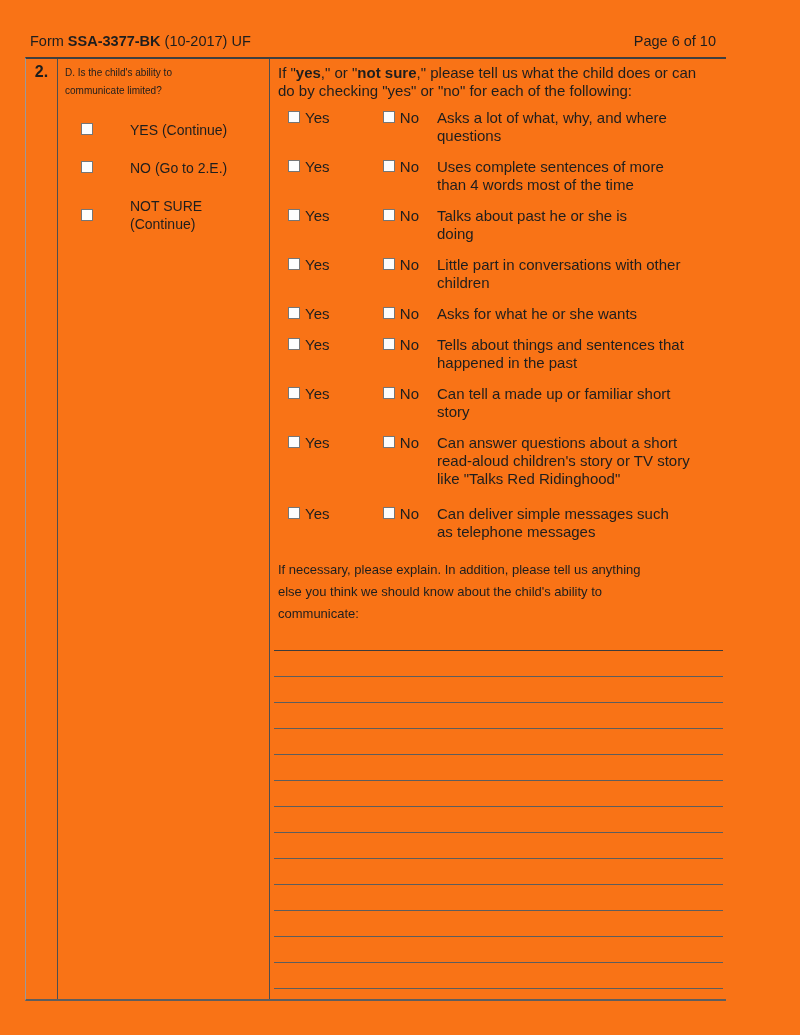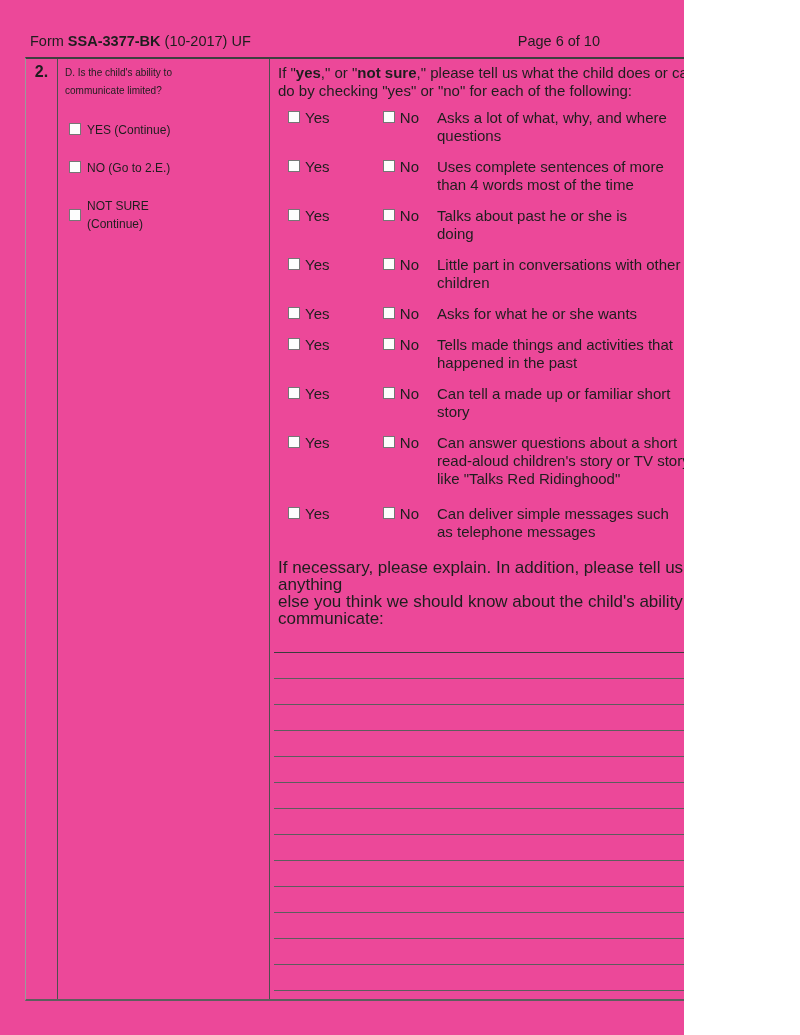--- a/index.html
+++ b/index.html
@@ -4,22 +4,22 @@
 <style>
   * { margin:0; padding:0; box-sizing:border-box; }
   html,body { background:#ffffff; }
   body {
     font-family:"Liberation Sans","DejaVu Sans",sans-serif;
     color:#1e1e1e;
     -webkit-font-smoothing:antialiased;
   }
   .page {
     position:relative;
-    width:684px; height:1035px;
-    background:#ec4899;
+    width:800px; height:1035px;
+    background:#f97316;
     overflow:hidden;
   }
   
   .page-header {
     position:absolute; top:33px; left:30px; right:84px;
     display:flex; justify-content:space-between;
     font-size:14.5px; line-height:17px;
   }
   .form-id b { font-weight:bold; }
   
@@ -46,22 +46,22 @@
     flex:1;
     padding:5px 8px 0 8px;
   }
   .preline { white-space:pre-line; }
   .q-text {
     font-size:10px; line-height:18px;
   }
   
   .option-row {
     display:flex; align-items:flex-start;
-    margin-left:4px; margin-bottom:20px;
-    font-size:12px; line-height:17px;
+    margin-left:16px; margin-bottom:20px;
+    font-size:14px; line-height:17px;gap:31px;
   }
   .option-row.first { margin-top:21px; }
   .option-row.center { align-items:center; }
   .option-row .opt-label { margin-left:6px; line-height:18px; }
   
   .cb {
     width:12px; height:12px; flex:none;
     border:1.5px solid #767676;
     background:#fdfdfd;
     margin-top:2px;
@@ -80,21 +80,21 @@
     padding-left:10px;
     font-size:15px; line-height:18px;
   }
   .check-row.last { margin-top:17px; }
   .cell-yes { display:flex; width:73px; flex:none; }
   .cell-no  { display:flex; width:58px; flex:none;justify-content:flex-end; }
   .cb-label { margin-left:5px; }
   .item-label { flex:1;margin-left:18px; }
   .explain-text {
     margin-top:18px;
-    font-size:17px; line-height:17px;
+    font-size:13px; line-height:22px;
   }
   .write-lines { margin-top:0; margin-left:-4px; }
   .write-line {
     width:449px; height:26px;
     border-bottom:1.5px solid #5d5d5d;
   }
   .write-line:nth-child(1) { border-bottom-color:#3c3c3c; }
 </style>
 </head>
 <body>
@@ -202,21 +202,21 @@
 
         <div class="check-row">
           <span class="cell-yes">
               <span class="cb"></span>
               <span class="cb-label">Yes</span>
             </span>
           <span class="cell-no">
               <span class="cb"></span>
               <span class="cb-label">No</span>
             </span>
-          <span class="item-label preline">Tells made things and activities that
+          <span class="item-label preline">Tells about things and sentences that
 happened in the past</span>
         </div>
 
         <div class="check-row">
           <span class="cell-yes">
               <span class="cb"></span>
               <span class="cb-label">Yes</span>
             </span>
           <span class="cell-no">
               <span class="cb"></span>

